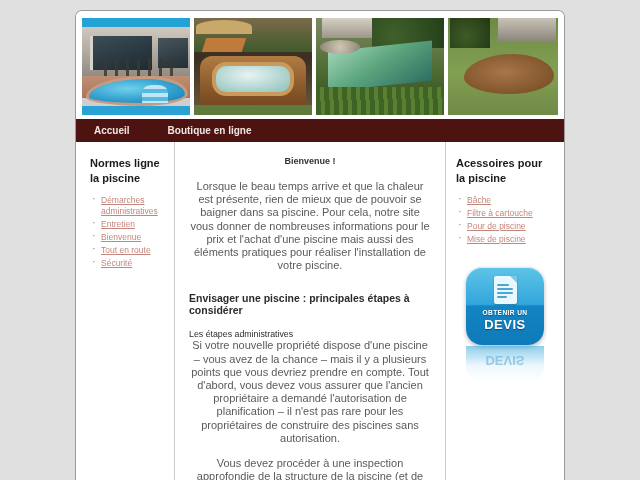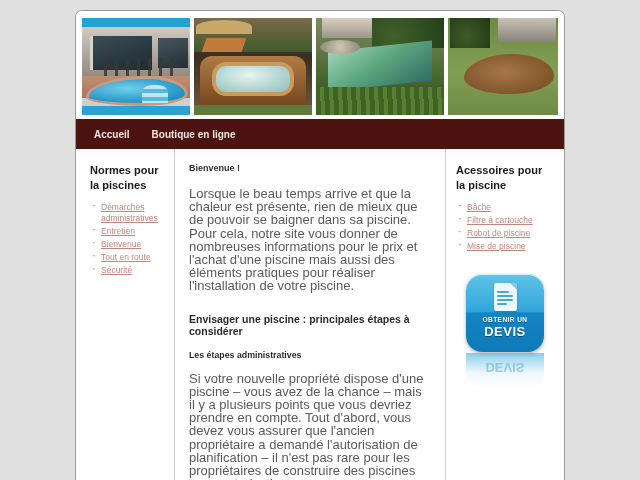--- a/index.html
+++ b/index.html
@@ -99,25 +99,26 @@
   .p4 .house  { position:absolute; right:2px; top:0; width:58px; height:24px;
                 background:linear-gradient(180deg,#c8c2b6,#8a8379); }
   .p4 .tree   { position:absolute; left:2px; top:0; width:40px; height:30px;
                 background:radial-gradient(circle at 40% 60%,#3e5c26,#223716); }
   .p4 .dirt   { position:absolute; left:16px; top:36px; width:90px; height:40px;
                 background:radial-gradient(ellipse at 45% 45%,#a8764a,#7c5027 80%);
                 border-radius:55% 45% 50% 50% / 60% 55% 45% 40%; }
 
   
   #navbar {
-    height: 30px;
+    height: 23px;
     background: #4d1310;
     display: flex;
     align-items: center;
     padding-left: 18px;
+    gap: 16px;
   }
   .nav-item {
     color: #f2e6e2;
     font-size: 10px;
     font-weight: bold;
     margin-right: 22px;
     cursor: pointer;
     white-space: nowrap;
   }
 
@@ -151,31 +152,31 @@
     text-decoration: underline;
   }
   .sep { color:#c4857c; }
 
   
   #mid p, #mid h2, #mid h3 {
     margin: 0 0 12px 0;
     color: #555555;
   }
   #mid .lead-title {
-    font-size: 9px; font-weight: bold; color: #333; margin-bottom: 14px;
+    font-size: 9px; font-weight: bold; color: #333; margin-bottom: 14px; text-align: center;
   }
   #mid h2 {
     font-size: 10.5px; font-weight: bold; color: #2b2b2b;
     margin-top: 20px; margin-bottom: 13px;
   }
   #mid h3 {
-    font-size: 8.8px; font-weight: bold; color: #2b2b2b; margin-bottom: 12px;
+    font-size: 8.8px; font-weight: normal; color: #2b2b2b; margin-bottom: 0;
   }
   #mid p.body {
-    font-size: 13px; line-height: 13.2px; color: #5a5a5a; text-align: left;
+    font-size: 11px; line-height: 13.2px; color: #5a5a5a; text-align: center;
   }
 
   
   #devis-wrap { margin-top: 22px; text-align: center; position: relative; }
   #devis-btn {
     width: 78px; height: 78px; margin: 0 auto;
     border-radius: 16px;
     background: linear-gradient(180deg,#5fc4e8 0%,#31a6dc 48%,#1384c4 50%,#0f7ab8 100%);
     box-shadow: inset 0 1px 0 rgba(255,255,255,.75), 0 2px 4px rgba(0,0,0,.28);
     position: relative; cursor: pointer;
@@ -260,21 +261,21 @@
   </div>
 
   <div id="navbar">
     <div class="nav-item">Accueil</div>
     <div class="nav-item">Boutique en ligne</div>
   </div>
 
   <div id="body">
 
     <div id="left">
-      <div class="side-title">Normes pour la piscines</div>
+      <div class="side-title">Normes ligne la piscine</div>
       <ul class="side-list">
         <li>
           <a href="#">Démarches administratives</a>
         </li>
         <li>
           <a href="#">Entretien</a>
         </li>
         <li>
           <a href="#">Bienvenue</a>
         </li>
@@ -300,21 +301,21 @@
     <div id="right">
       <div class="side-title">Acessoires pour la piscine</div>
       <ul class="side-list">
         <li>
           <a href="#">Bâche</a>
         </li>
         <li>
           <a href="#">Filtre à cartouche</a>
         </li>
         <li>
-          <a href="#">Robot de piscine</a>
+          <a href="#">Pour de piscine</a>
         </li>
         <li>
           <a href="#">Mise de piscine</a>
         </li>
       </ul>
 
       <div id="devis-wrap">
         <div id="devis-btn">
           <span class="doc">
             <span class="line l1"></span>

